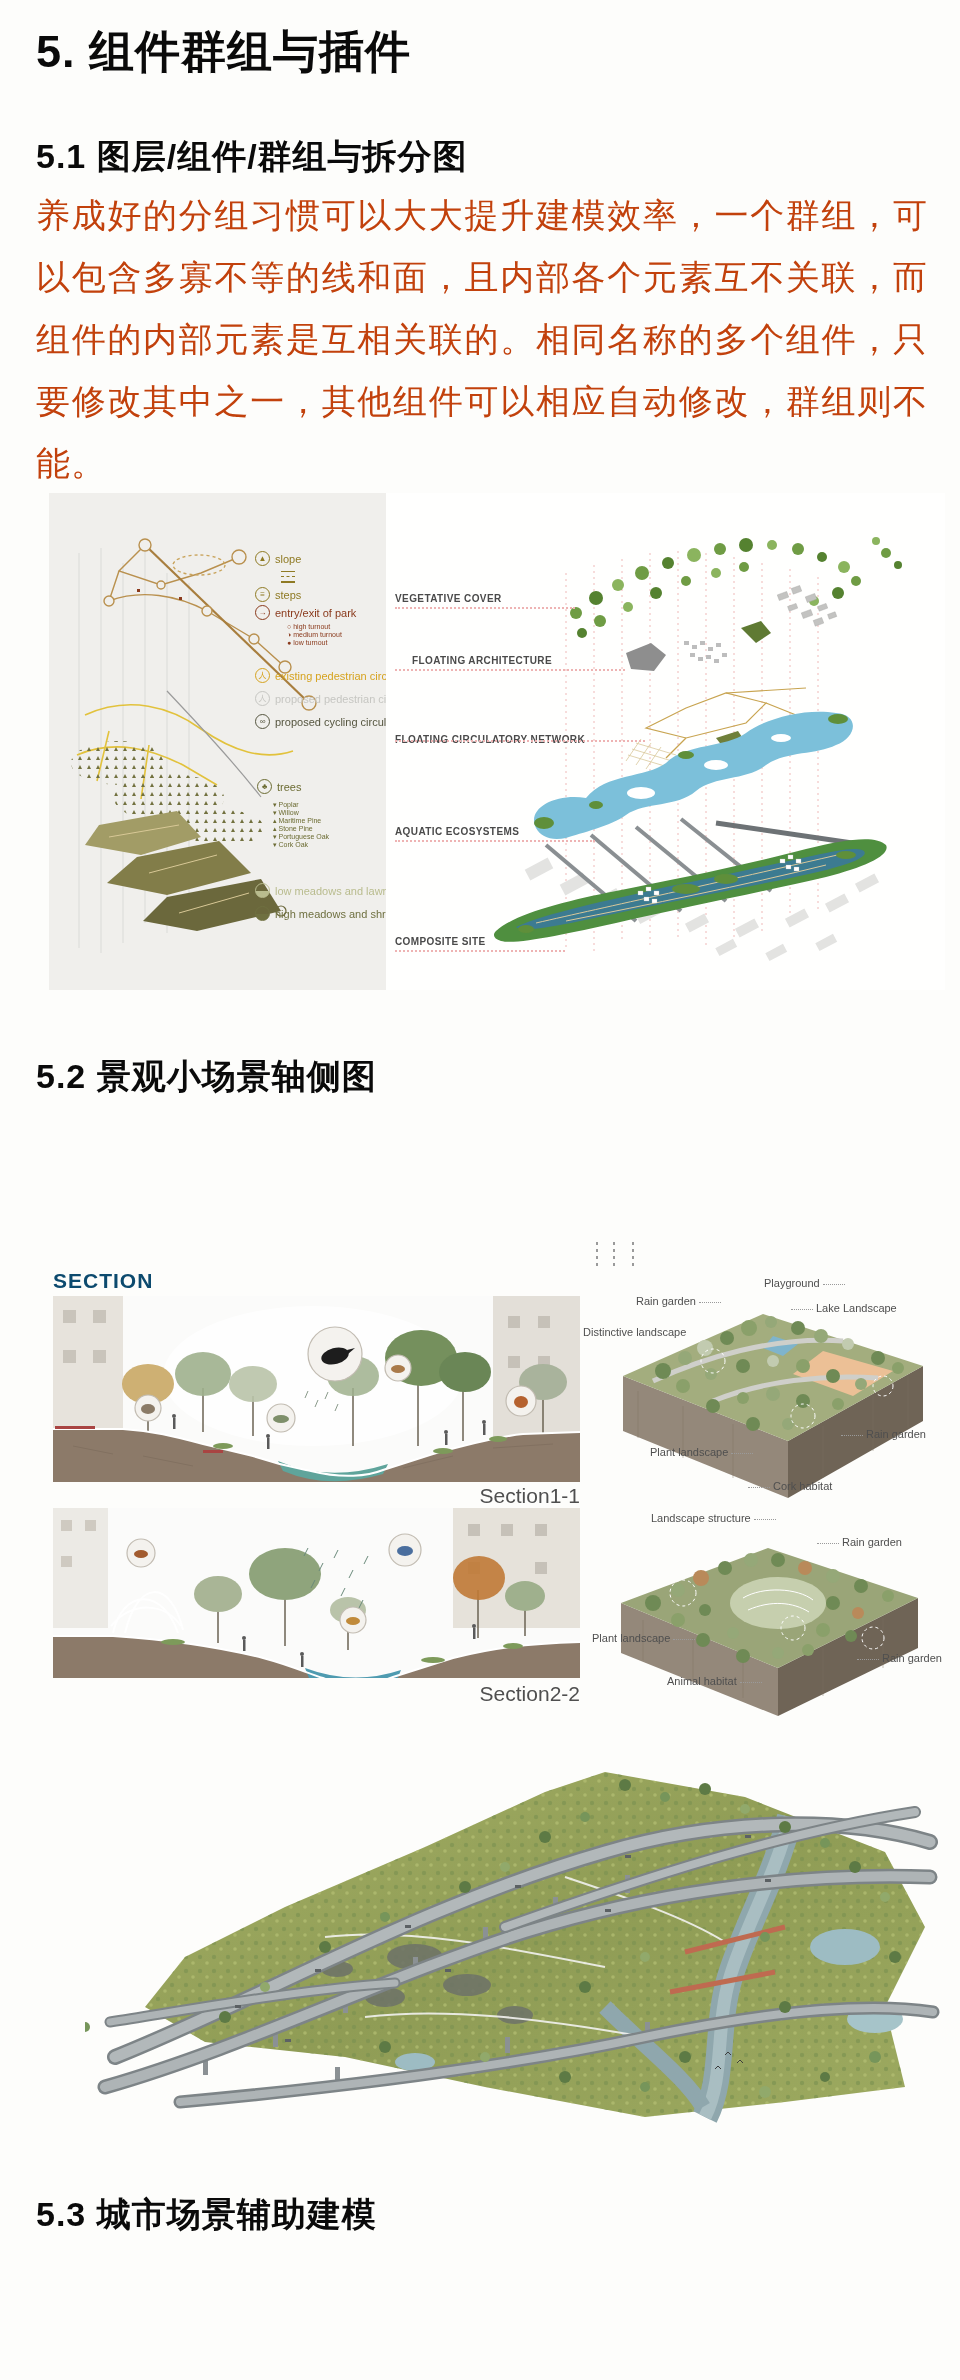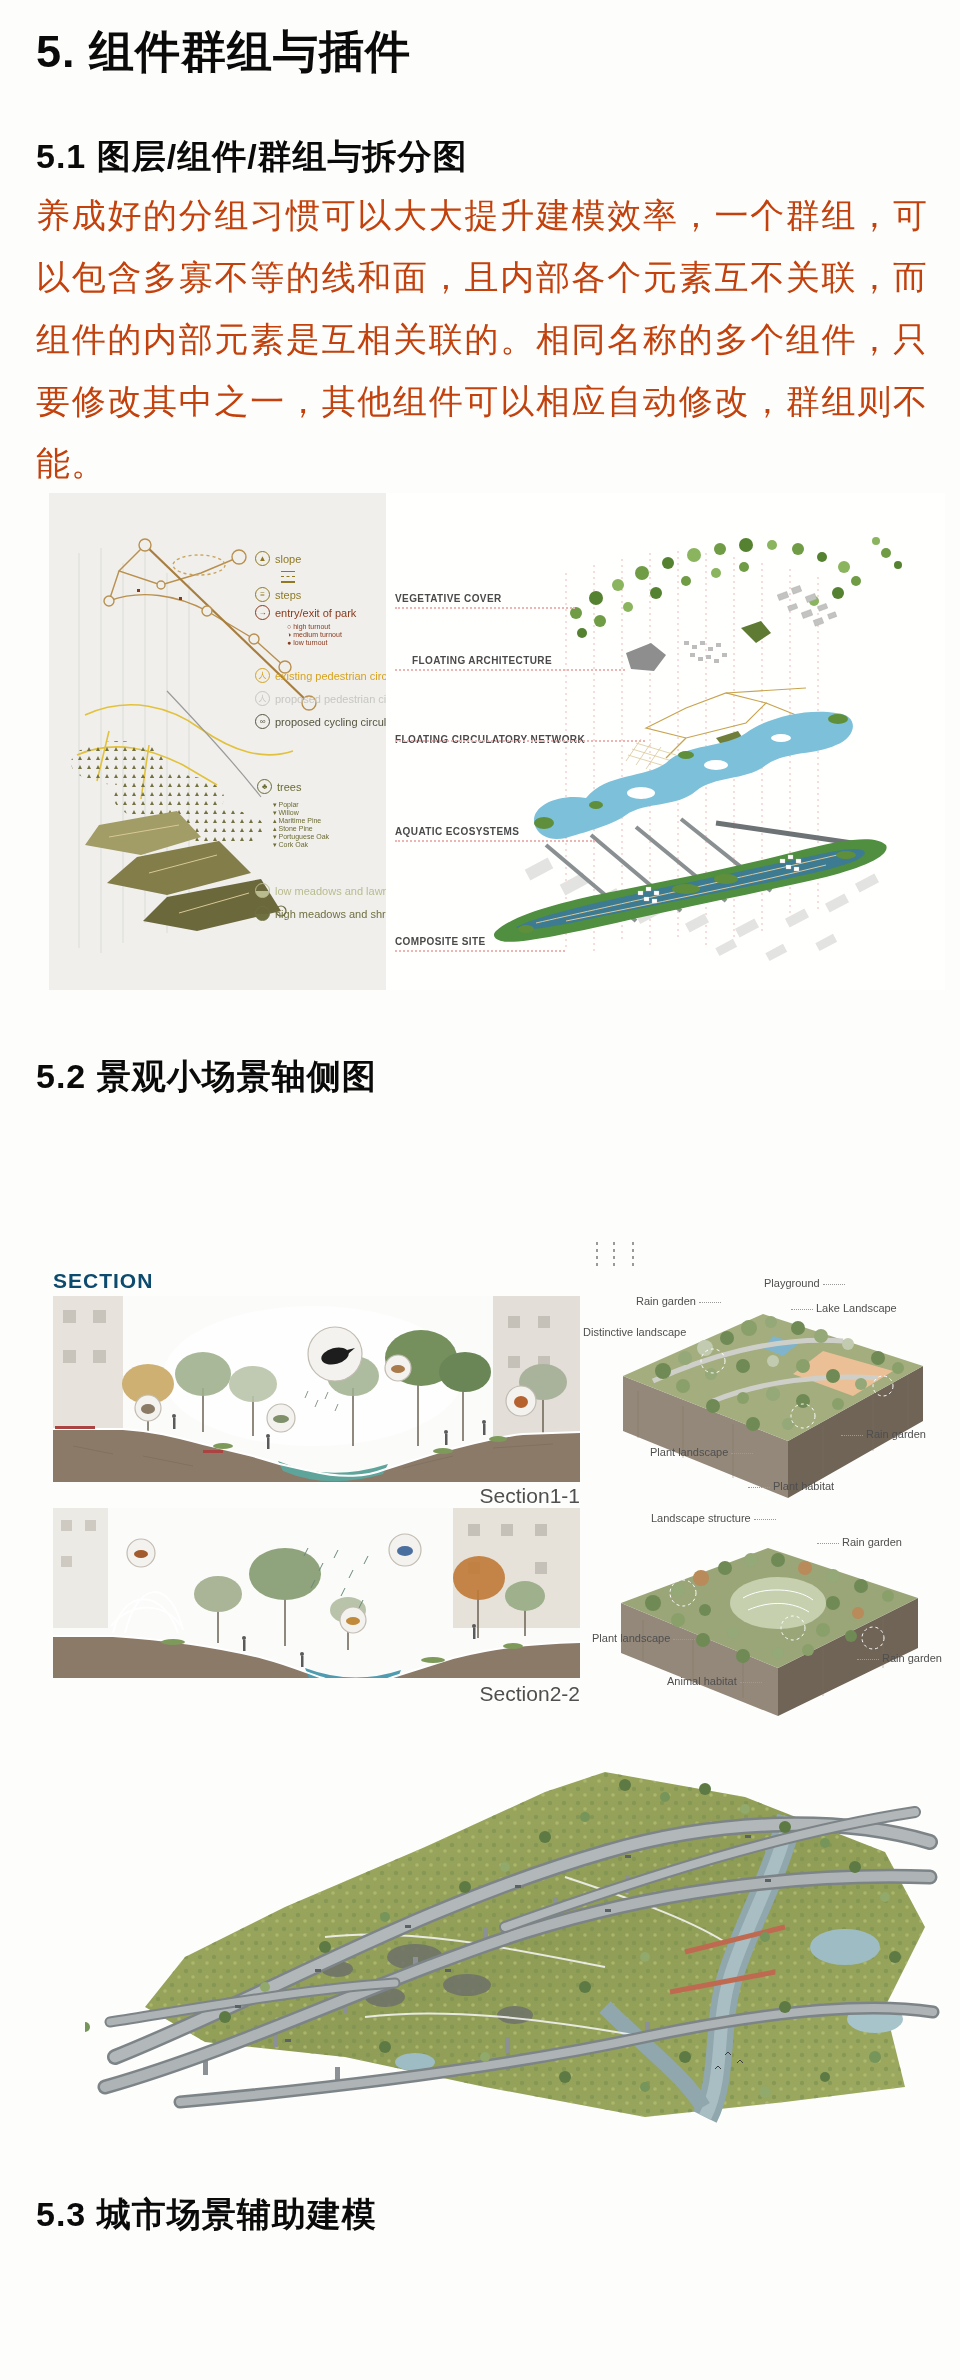--- a/index.html
+++ b/index.html
@@ -580,21 +580,21 @@
           <circle cx="280" cy="130" r="11"></circle>
       </g>
     </svg>
 
     <div class="blk-label" style="left:583px;top:55px;"><span>Rain garden</span><span class="dots"></span></div>
     <div class="blk-label" style="left:663px;top:37px;padding-left:48px;"><span>Playground</span><span class="dots"></span></div>
     <div class="blk-label" style="left:735px;top:62px;"><span class="dots"></span><span>Lake Landscape</span></div>
     <div class="blk-label" style="left:530px;top:86px;"><span>Distinctive landscape</span></div>
     <div class="blk-label" style="left:785px;top:188px;"><span class="dots"></span><span>Rain garden</span></div>
     <div class="blk-label" style="left:597px;top:206px;"><span>Plant landscape</span><span class="dots"></span></div>
-    <div class="blk-label" style="left:692px;top:240px;"><span class="dots"></span><span>Plant habitat</span></div>
+    <div class="blk-label" style="left:692px;top:240px;"><span class="dots"></span><span>Cork habitat</span></div>
     <div class="blk-label" style="left:598px;top:272px;"><span>Landscape structure</span><span class="dots"></span></div>
     <div class="blk-label" style="left:761px;top:296px;"><span class="dots"></span><span>Rain garden</span></div>
     <div class="blk-label" style="left:539px;top:392px;"><span>Plant landscape</span><span class="dots"></span></div>
     <div class="blk-label" style="left:801px;top:412px;"><span class="dots"></span><span>Rain garden</span></div>
     <div class="blk-label" style="left:614px;top:435px;"><span>Animal habitat</span><span class="dots"></span></div>
   </div>
 
   <svg class="abs fig3" width="860" height="390" viewBox="0 0 860 390">
     <defs>
       <linearGradient id="terr" x1="0" y1="0" x2="1" y2="1">

